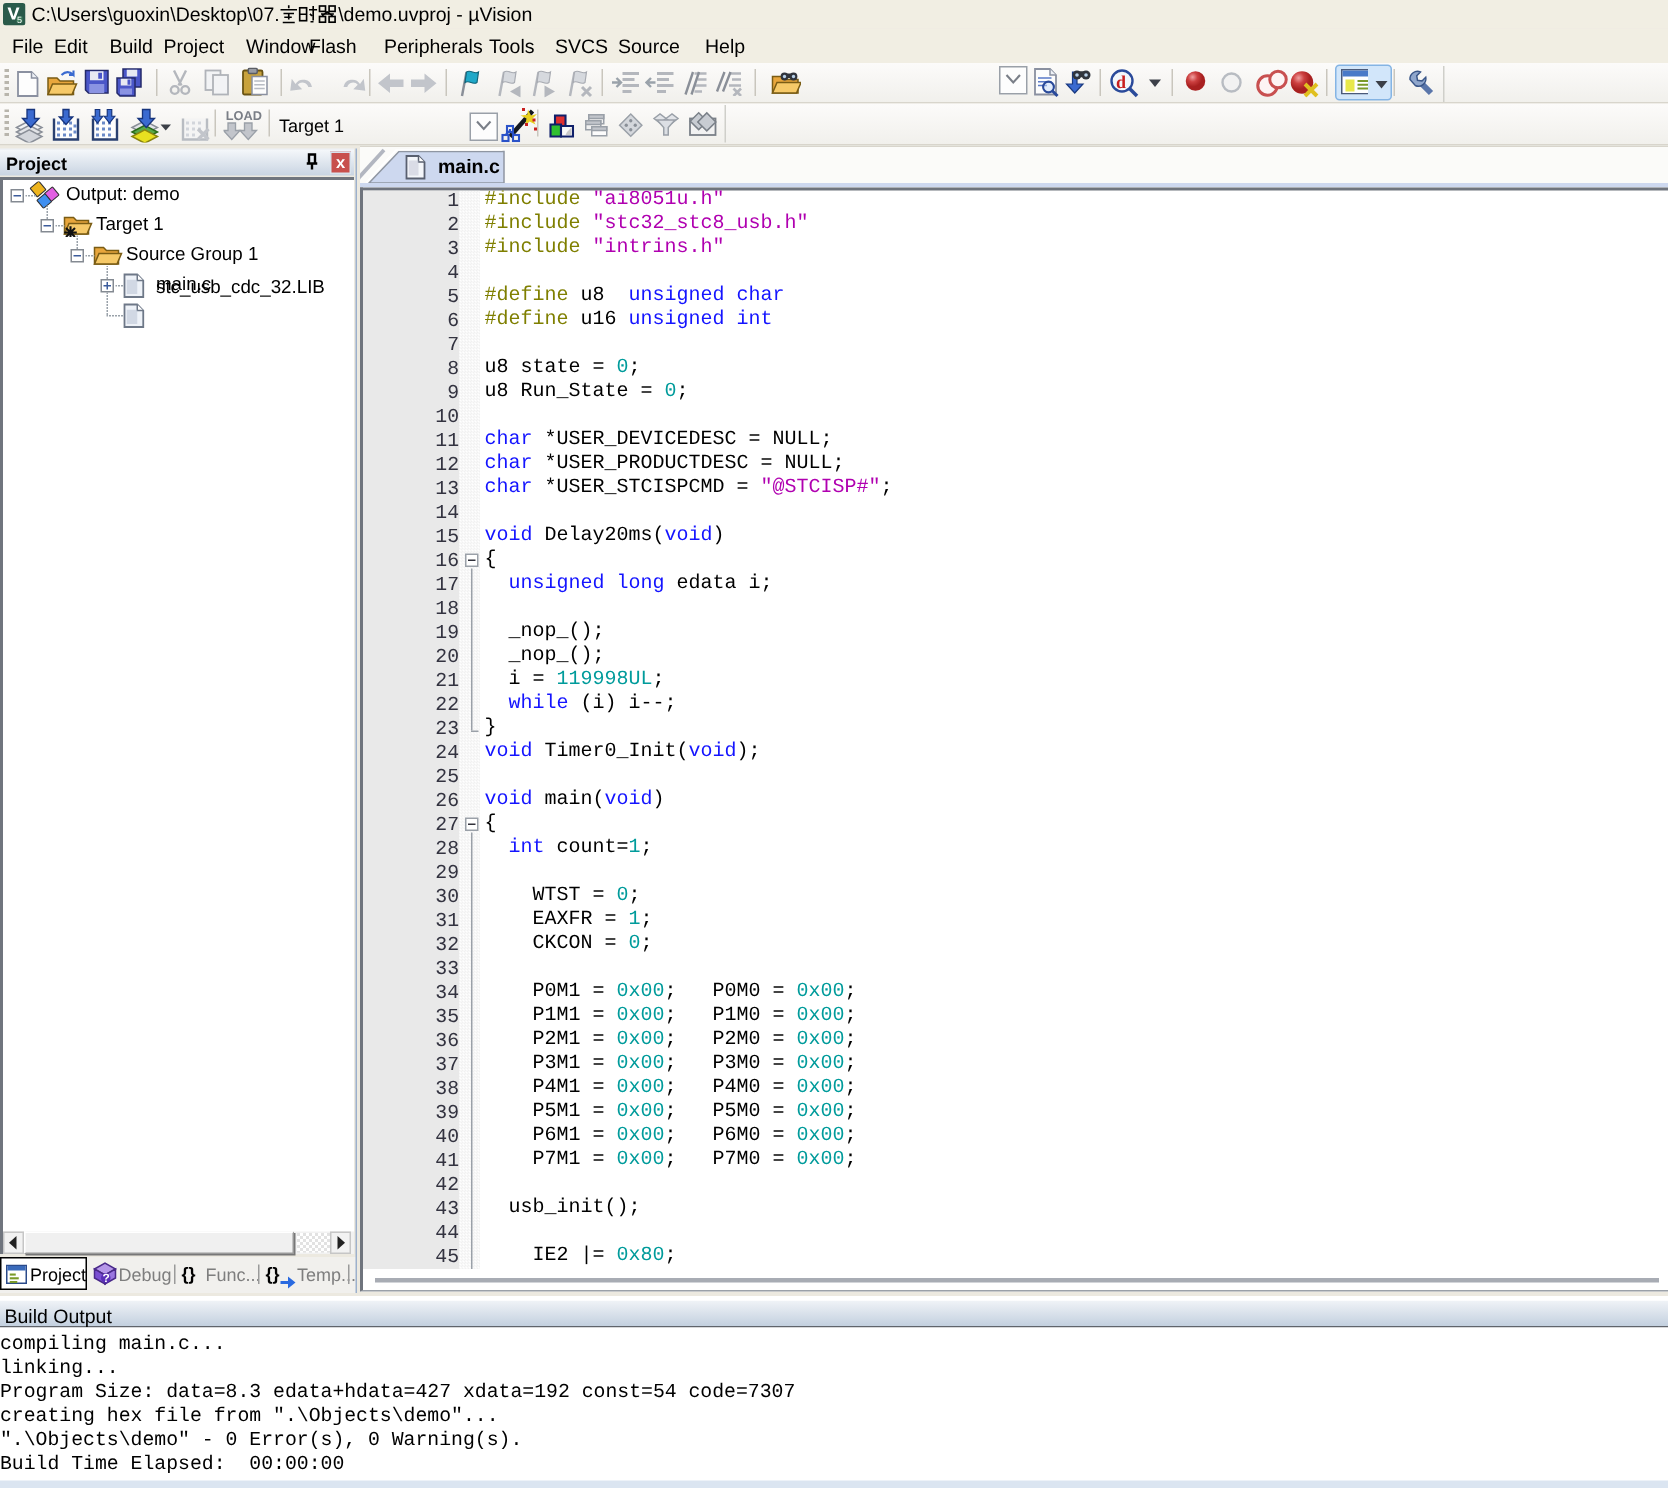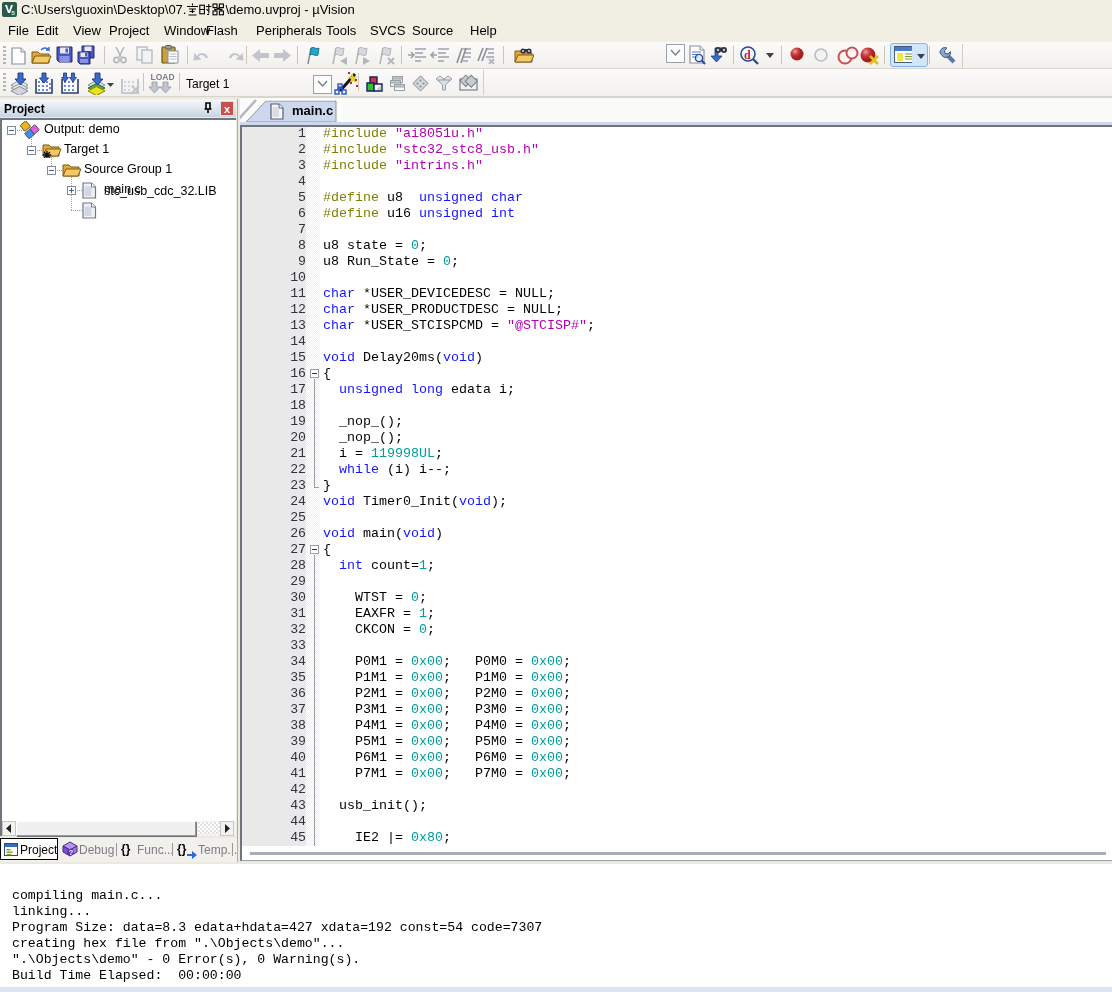--- a/index.html
+++ b/index.html
@@ -58,21 +58,21 @@
 #edhscroll{position:absolute;left:0;top:749px;width:872px;height:15px;background:#fff;border-left:2px solid #6f747d;border-bottom:1px solid #9aa0a8}
 #edhthumb{position:absolute;left:8px;top:6px;width:856px;height:3px;background:#a8acb4}
 
 .kd{color:#7f7f00}
 .st{color:#b000b0}
 .kw{color:#1414ff}
 .nu{color:#009b9b}
 
 #bo{position:absolute;left:0;top:864px;width:1112px;height:128px;background:#fff}
 #bohead{position:absolute;left:0;top:2px;width:1112px;height:19px;background:linear-gradient(#f0f3f7,#c3d0df);border-top:1px solid #fff;border-bottom:1px solid #60646b;font-size:13px;color:#000}
-#bobody{position:absolute;left:0;top:21px;width:1112px;height:103px;background:#fff;font-family:"Liberation Mono",monospace;font-size:13.2px;line-height:16px;white-space:pre;color:#000;padding:3px 0 0 12px}
+#bobody{position:absolute;left:0;top:21px;width:1112px;height:103px;background:#fff;font-family:"Liberation Mono",monospace;font-size:13.2px;line-height:16px;white-space:pre;color:#000;padding:3px 0 0 0}
 #bottomstrip{position:absolute;left:0;top:987px;width:1112px;height:5px;background:#dbe5f1}
 </style>
 </head>
 <body>
 <div id="titlebar"></div>
 <svg id="appicon" width="15" height="15">
     <rect x="0" y="0" width="15" height="15" rx="2" fill="#2a5a4a"></rect>
     <path d="M3 3 L6 11 L8 11 L11 3 L9 3 L7 9 L5 3 Z" fill="#fff"></path>
     <rect x="9" y="9" width="4" height="4" fill="#3a7a5a"></rect>
     <text x="9.4" y="13.4" font-size="6" fill="#fff" font-family="Liberation Sans">5</text>
@@ -89,21 +89,21 @@
           <rect x="7.4" y="1" width="4" height="3.6"></rect>
           <rect x="1" y="8" width="4" height="3.8"></rect>
           <rect x="7.4" y="8" width="4" height="3.8"></rect>
           <path d="M2 6.3 h8.6 M6.2 4.8 l-3.4 2.8 M6.2 4.8 l3.6 2.9"></path>
         </g>
       </g>
     </svg>\demo.uvproj - µVision</div>
 <div id="menubar">
 <span class="mi" style="left:8px">File</span>
 <span class="mi" style="left:36px">Edit</span>
-<span class="mi" style="left:73px">View</span>
+<span class="mi" style="left:73px">Build</span>
 <span class="mi" style="left:109px">Project</span>
 <span class="mi" style="left:164px">Window</span>
 <span class="mi" style="left:206px">Flash</span>
 <span class="mi" style="left:256px">Peripherals</span>
 <span class="mi" style="left:326px">Tools</span>
 <span class="mi" style="left:370px">SVCS</span>
 <span class="mi" style="left:412px">Source</span>
 <span class="mi" style="left:470px">Help</span>
 </div>
 <div id="tb1">
@@ -668,20 +668,23 @@
   usb_init();
 
     IE2 |= <span class="nu">0x80</span>;</div>
     </div>
     <div id="edhscroll">
         <div id="edhthumb"></div>
       </div>
   </div>
 </div>
 <div id="bo">
+  <div id="bohead">
+      <span style="position:absolute;left:3px;top:3px">Build Output</span>
+    </div>
   <div id="bobody">compiling main.c...
 linking...
 Program Size: data=8.3 edata+hdata=427 xdata=192 const=54 code=7307
 creating hex file from ".\Objects\demo"...
 ".\Objects\demo" - 0 Error(s), 0 Warning(s).
 Build Time Elapsed:  00:00:00</div>
 </div>
 <div id="bottomstrip"></div>
 
 </body></html>

